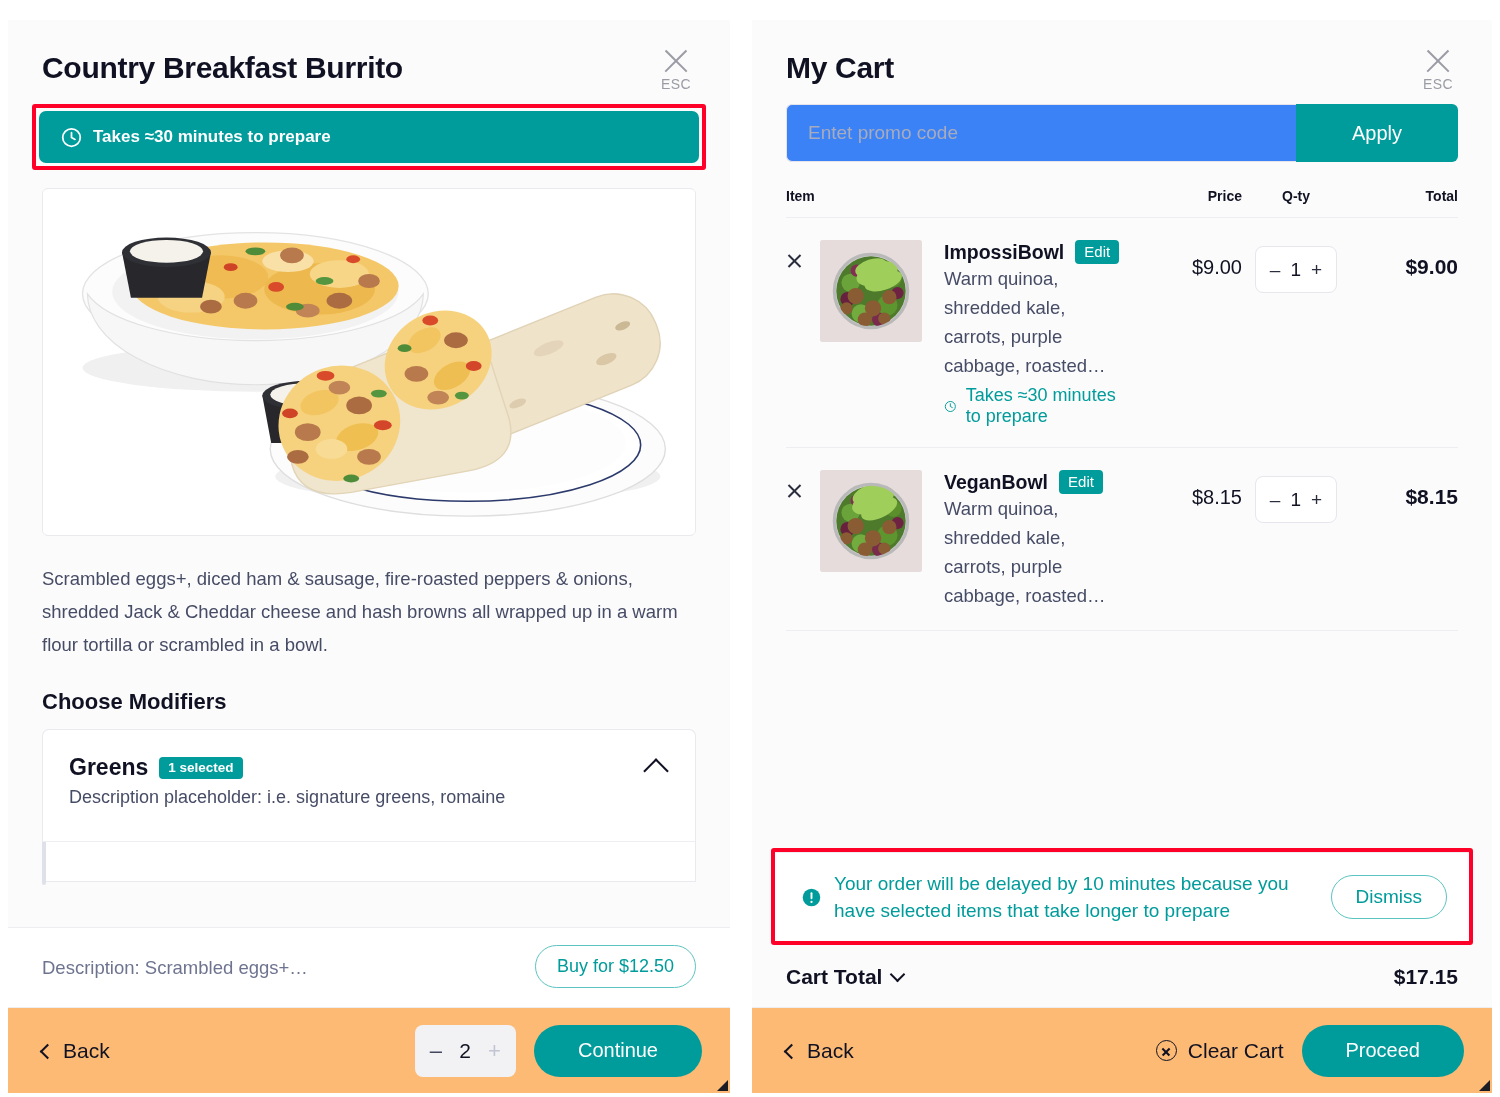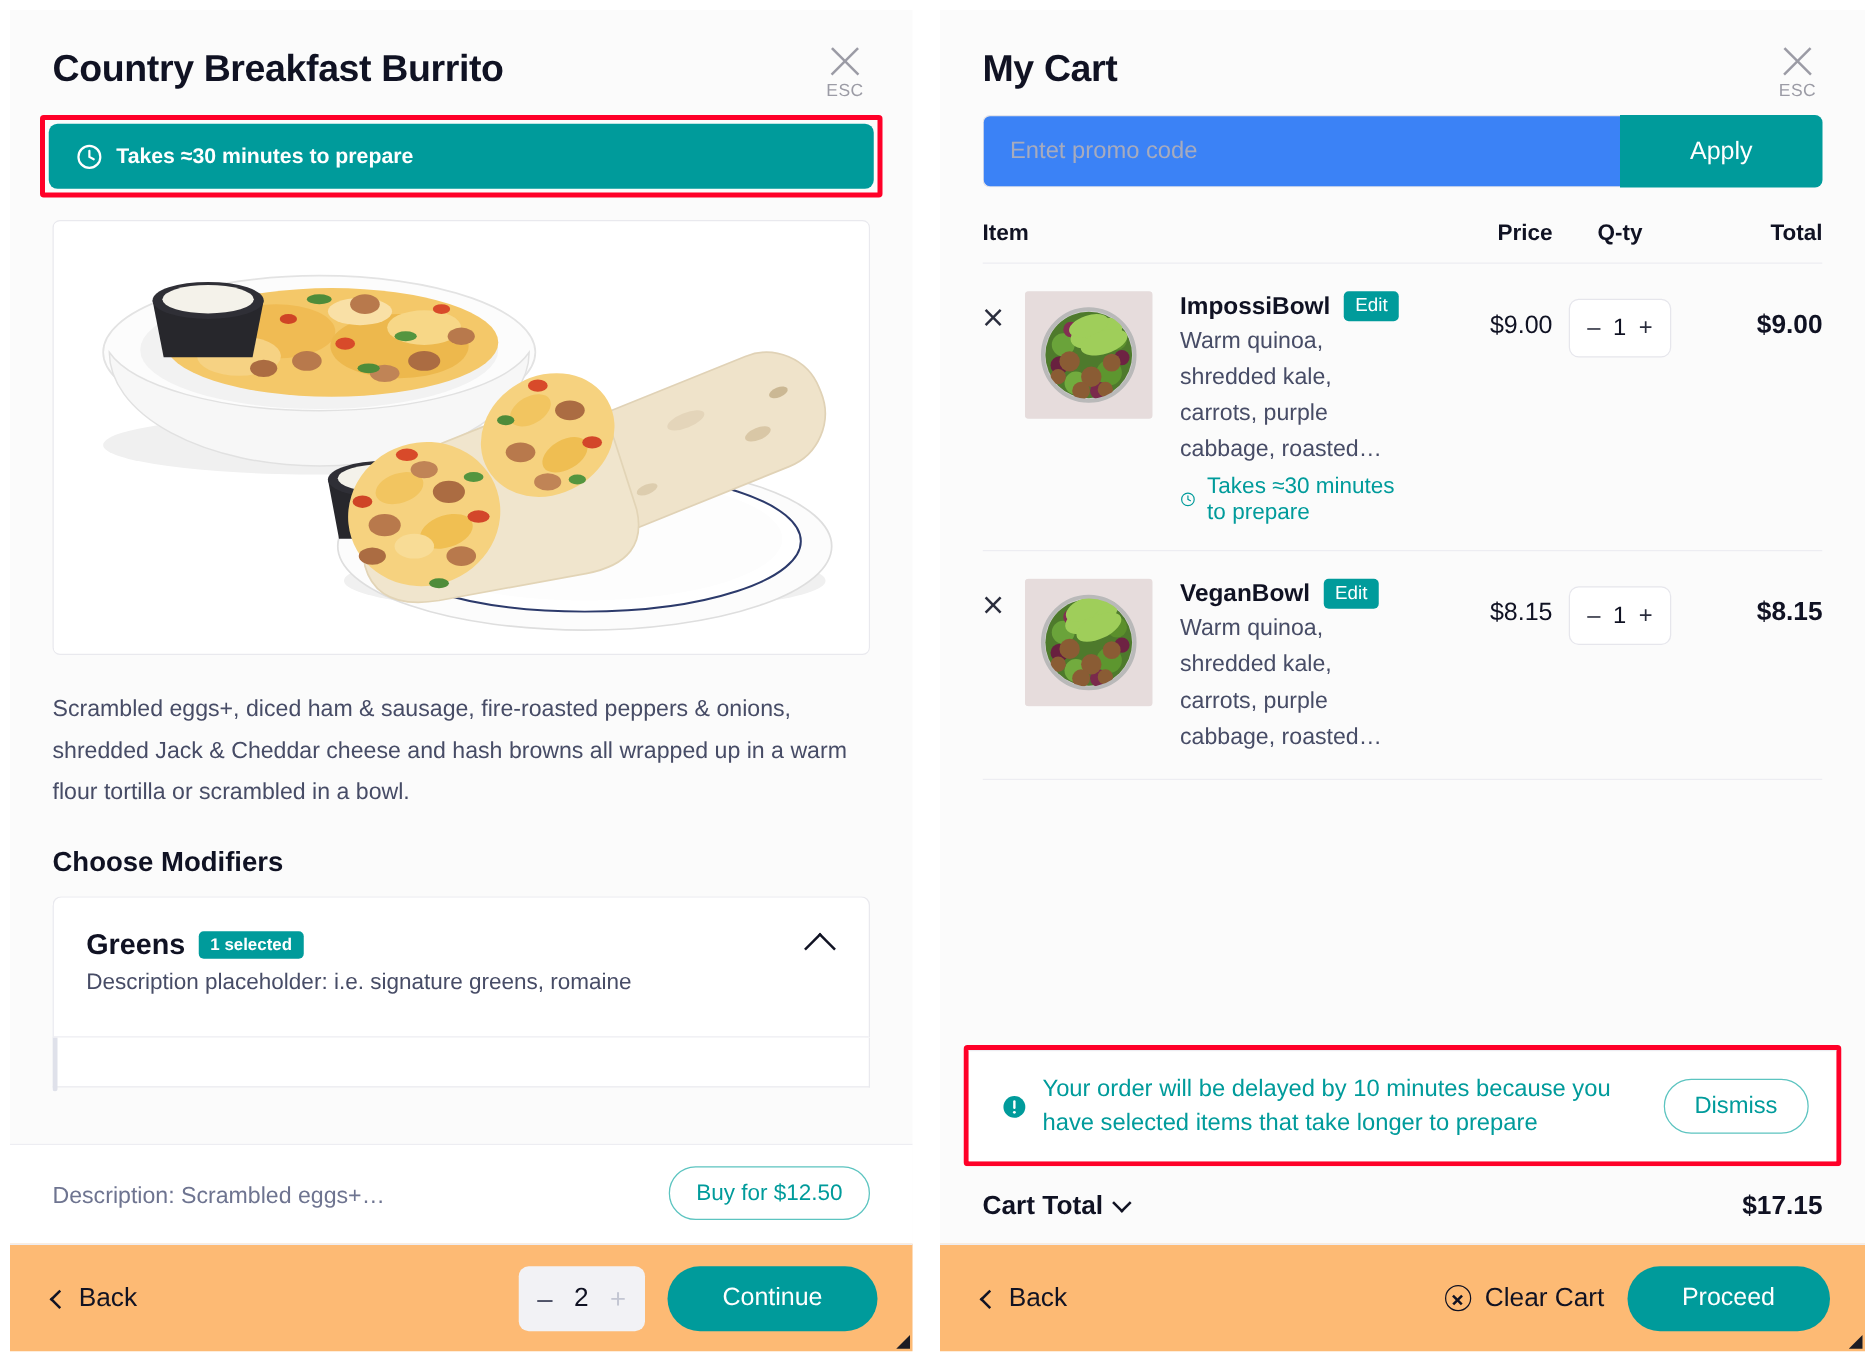--- a/index.html
+++ b/index.html
@@ -15,21 +15,21 @@
   .stage {
     position: relative;
     width: 1500px;
     height: 1097px;
     background: #ffffff;
   }
 
   
   .panel {
     position: absolute;
-    top: 8px;
+    top: 20px;
     height: 1073px;
     background: #fbfbfb;
     display: flex;
     flex-direction: column;
   }
   .panel-left  { left: 8px;   width: 722px; }
   .panel-right { left: 752px; width: 740px; }
 
   .resize-handle {
     position: absolute;
@@ -329,21 +329,21 @@
   .cart-table {
     margin: 0 34px;
     flex: 1;
     overflow: hidden;
   }
   .cart-head {
     display: flex;
     align-items: flex-end;
     padding: 26px 0 13px 0;
     border-bottom: 1px solid #ededf2;
-    font-size: 18px;
+    font-size: 14px;
     font-weight: 700;
     color: #101223;
   }
   .col-item  { flex: 1; }
   .col-price { width: 118px; text-align: right; }
   .col-qty   { width: 108px; text-align: center; }
   .col-total { width: 108px; text-align: right; }
 
   .cart-row {
     display: flex;

